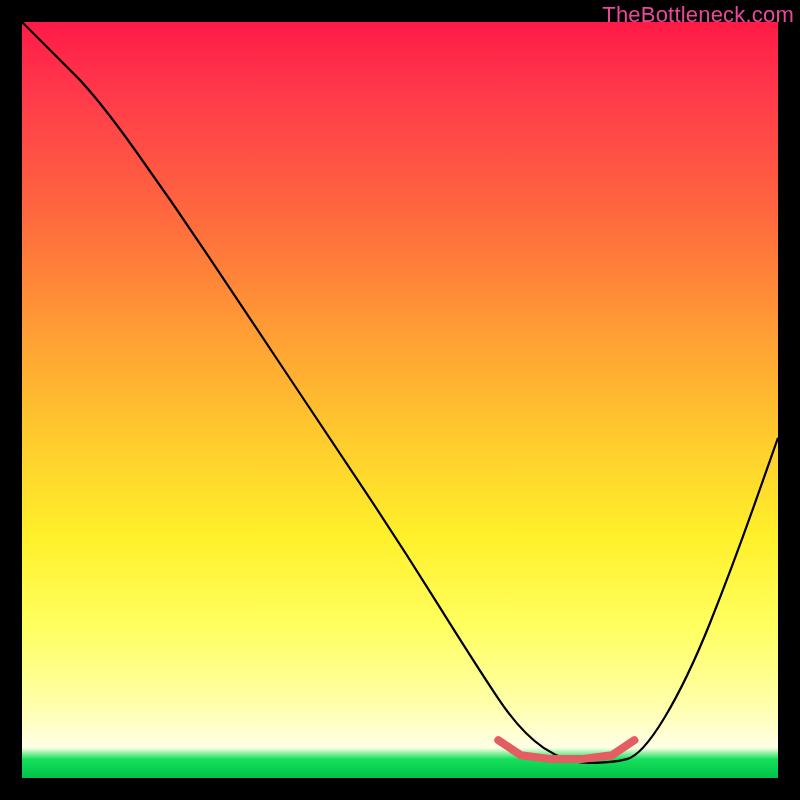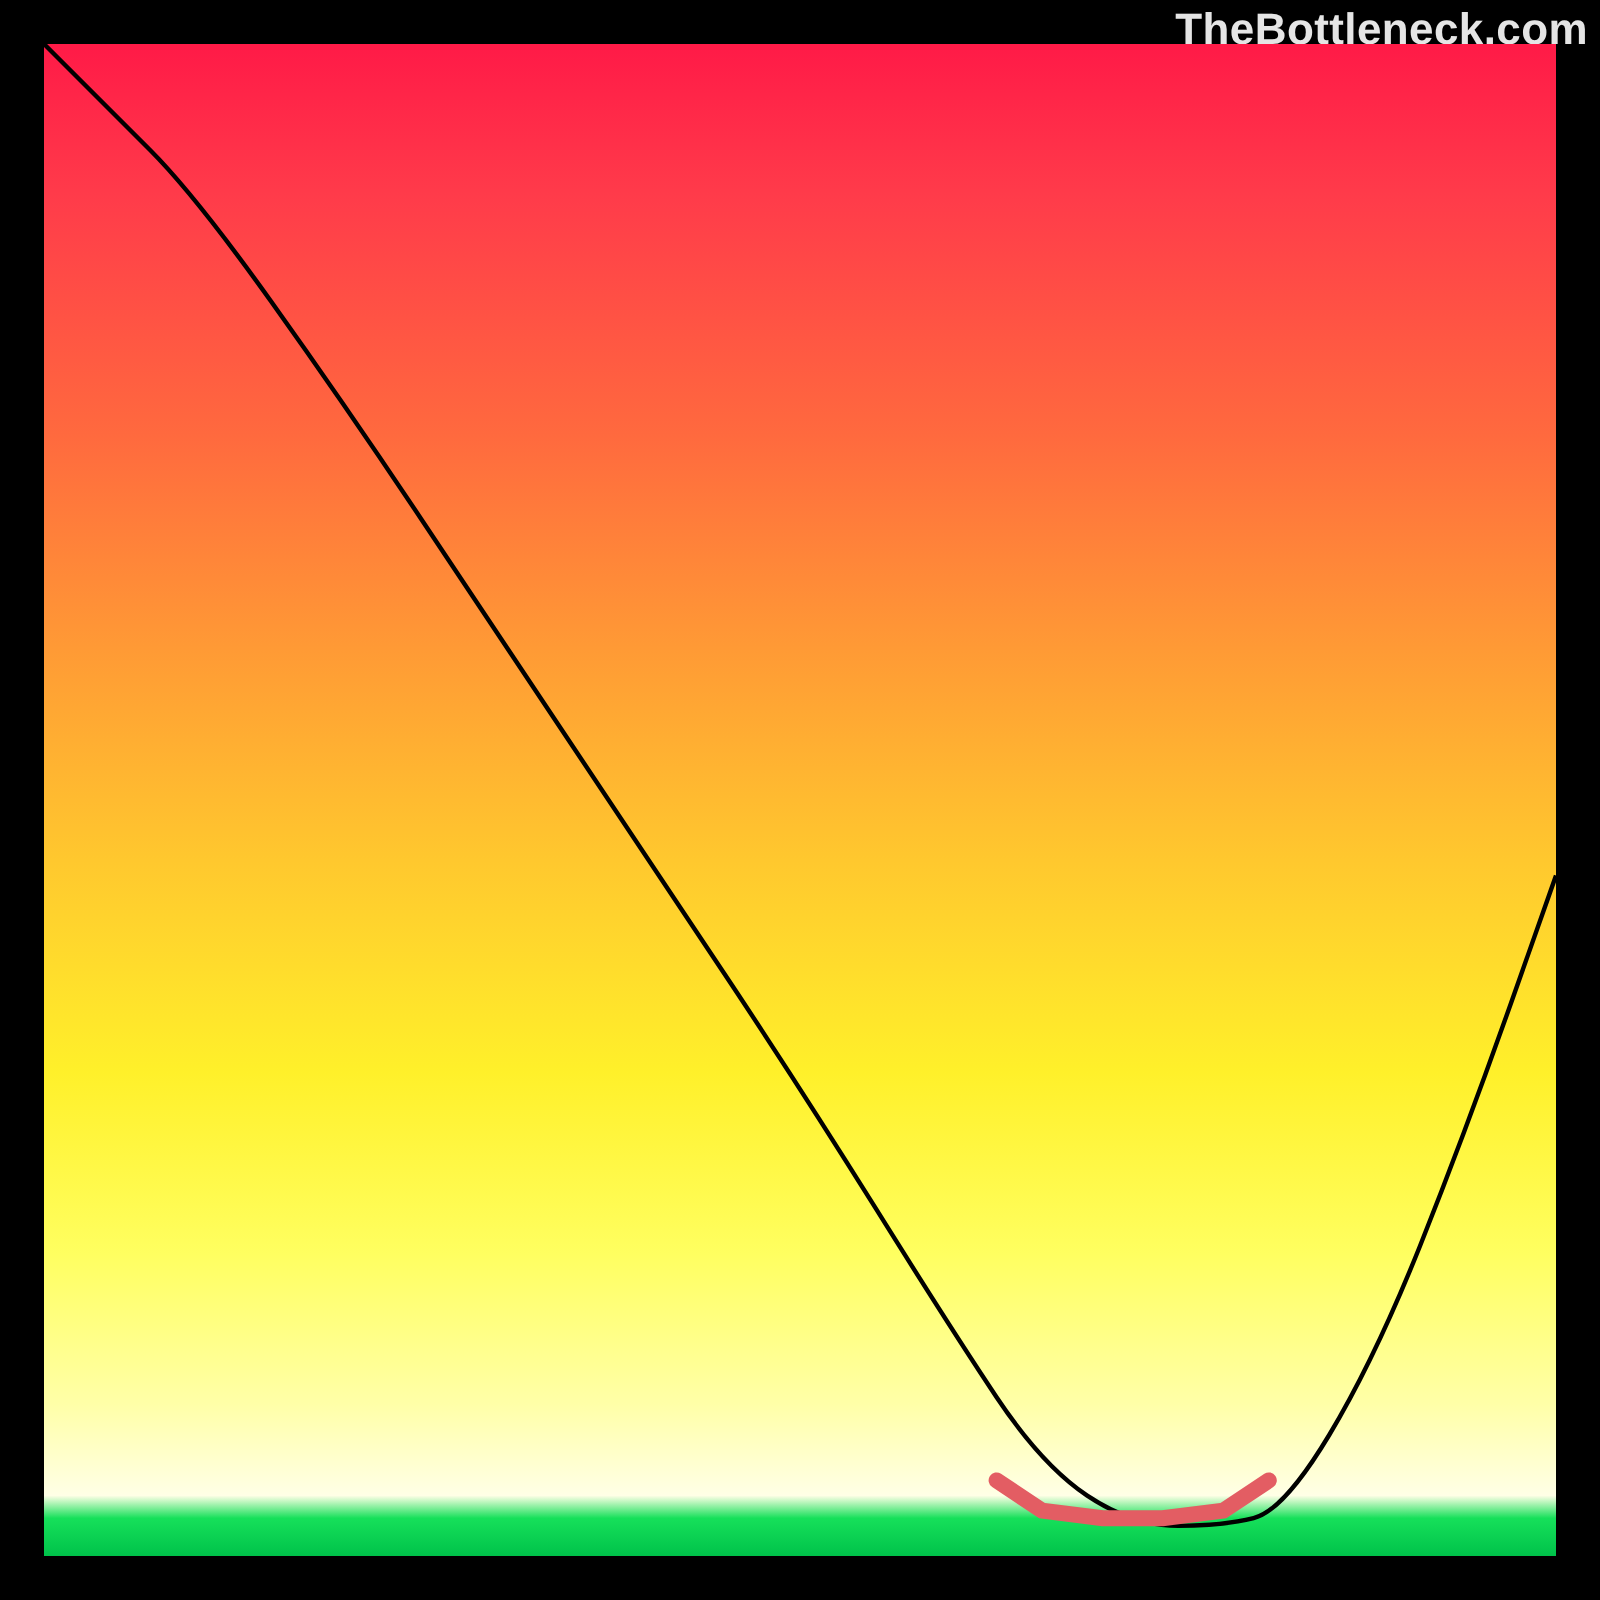--- a/index.html
+++ b/index.html
@@ -45,23 +45,23 @@
     left: 0;
     top: 0;
     width: 756px;
     height: 756px;
     pointer-events: none;
   }
   .watermark {
     position: absolute;
     top: 2px;
     right: 6px;
-    color: #e5e5e5;
+    color: #ec4899;
     font-size: 22px;
-    font-weight: 700;
+    font-weight: 400;
     letter-spacing: 0.2px;
   }
 </style>
 </head>
 <body>
 
 <div class="watermark">TheBottleneck.com</div>
 
 <div class="frame">
   <div class="plot-bg"></div>

